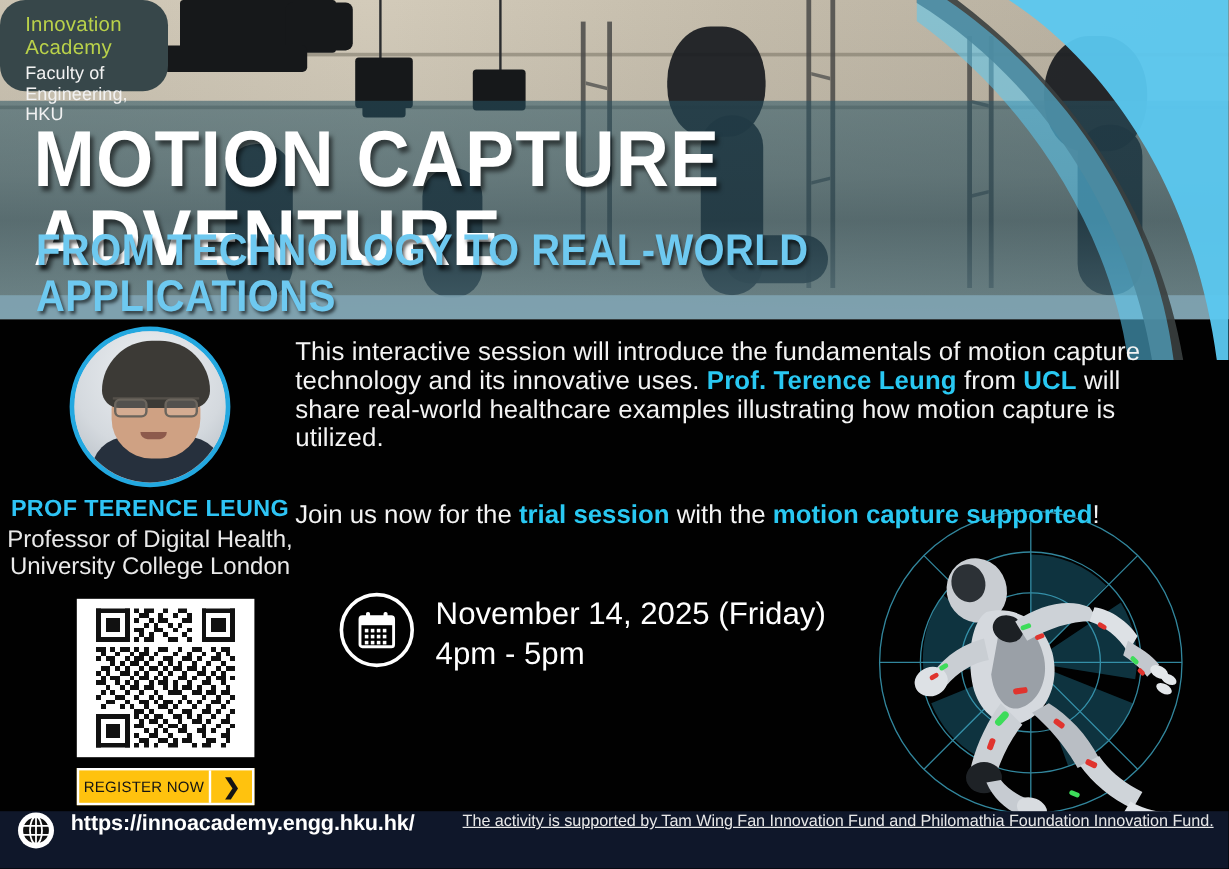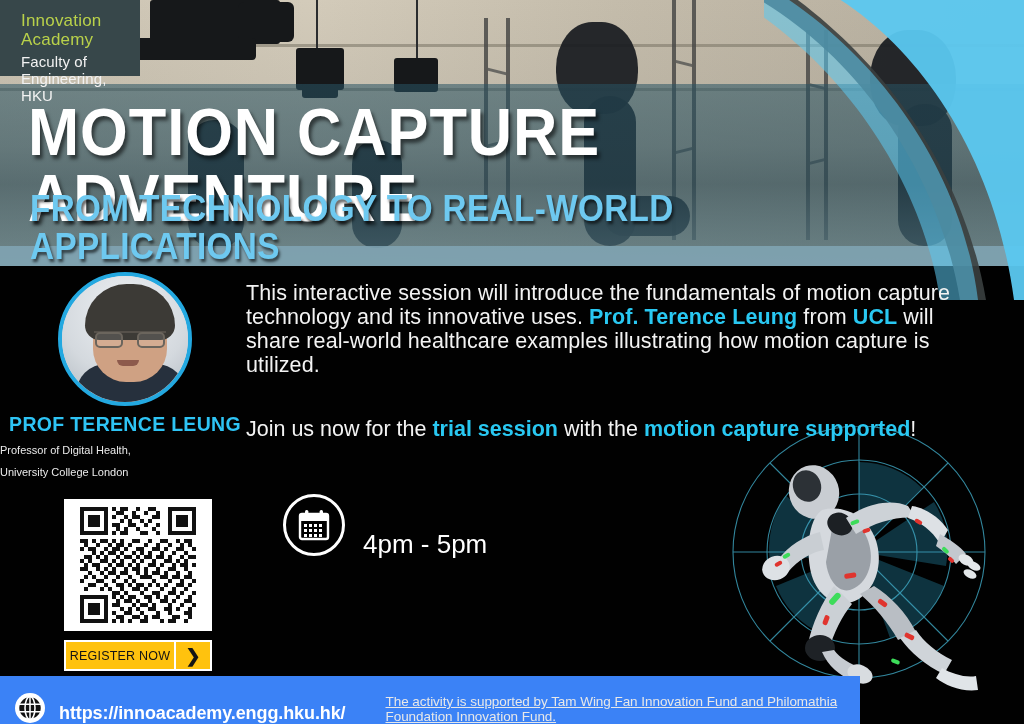--- a/index.html
+++ b/index.html
@@ -72,20 +72,21 @@
     background: rgba(129,166,181,.85);
   }
 
   
   .logo-box {
     position: absolute; left: 0; top: 0;
     width: 140px; height: 76px;
     background: #37474a;
     padding: 11px 0 0 21px;
     z-index: 30;
+    border-radius: 21px;
   }
   .logo-line1, .logo-line2 {
     color: #b9d14a;
     font-size: 17px;
     line-height: 19px;
     letter-spacing: .2px;
     font-weight: 400;
   }
   .logo-sub {
     color: #f2f2f2;
@@ -166,22 +167,23 @@
     position: absolute; left: 0; top: 413px; width: 250px;
     text-align: center;
     color: #2ec4f5;
     font-size: 19.5px;
     font-weight: 700;
     letter-spacing: .3px;
     z-index: 26;
   }
   .speaker-role {
     position: absolute; left: 0; top: 439px; width: 250px;
+    text-align: center;
     color: #eaeaea;
-    font-size: 11px;
+    font-size: 20px;
     line-height: 22px;
     z-index: 26;
   }
 
   
   .qr-wrap {
     position: absolute; left: 64px; top: 499px;
     width: 148px; height: 132px;
     background: #ffffff;
     padding: 8px;
@@ -257,24 +259,24 @@
   
   .robot-area {
     position: absolute; right: 0; bottom: 26px;
     width: 330px; height: 272px;
     z-index: 18;
     pointer-events: none;
   }
 
   
   .footer {
-    position: absolute; left: 0; bottom: 0; width: 860px; height: 48px;
-    background: #3b82f6;
+    position: absolute; left: 0; bottom: 0; width: 1024px; height: 48px;
+    background: #0f172a;
     z-index: 28;
-    display: flex; align-items: flex-end;
+    display: flex; align-items: flex-start;
   }
   .globe-icon {
     margin-left: 14px;
     width: 32px; height: 32px; flex: 0 0 32px;
   }
   .footer-url {
     margin-left: 13px;
     color: #ffffff;
     font-size: 18px;
     font-weight: 700;
@@ -630,21 +632,21 @@
           <rect x="17" y="21" width="3" height="3"></rect>
             <rect x="22" y="21" width="3" height="3"></rect>
           <rect x="7" y="26" width="3" height="3"></rect>
             <rect x="12" y="26" width="3" height="3"></rect>
           <rect x="17" y="26" width="3" height="3"></rect>
             <rect x="22" y="26" width="3" height="3"></rect>
         </g>
       </svg>
     </div>
     <div class="info-text">
-      <br>
+      <span>November 14, 2025 (Friday)</span><br>
       <span>4pm - 5pm</span>
     </div>
   </div>
 
 
   <svg class="robot-area" viewBox="0 0 330 272">
     <g>
       <g fill="#113c4a" opacity="0.85">
         <path d="M165 126 L165 36 A90 90 0 0 1 228 62 Z"></path>
         <path d="M165 126 L240 76 A90 90 0 0 1 252 140 Z"></path>

